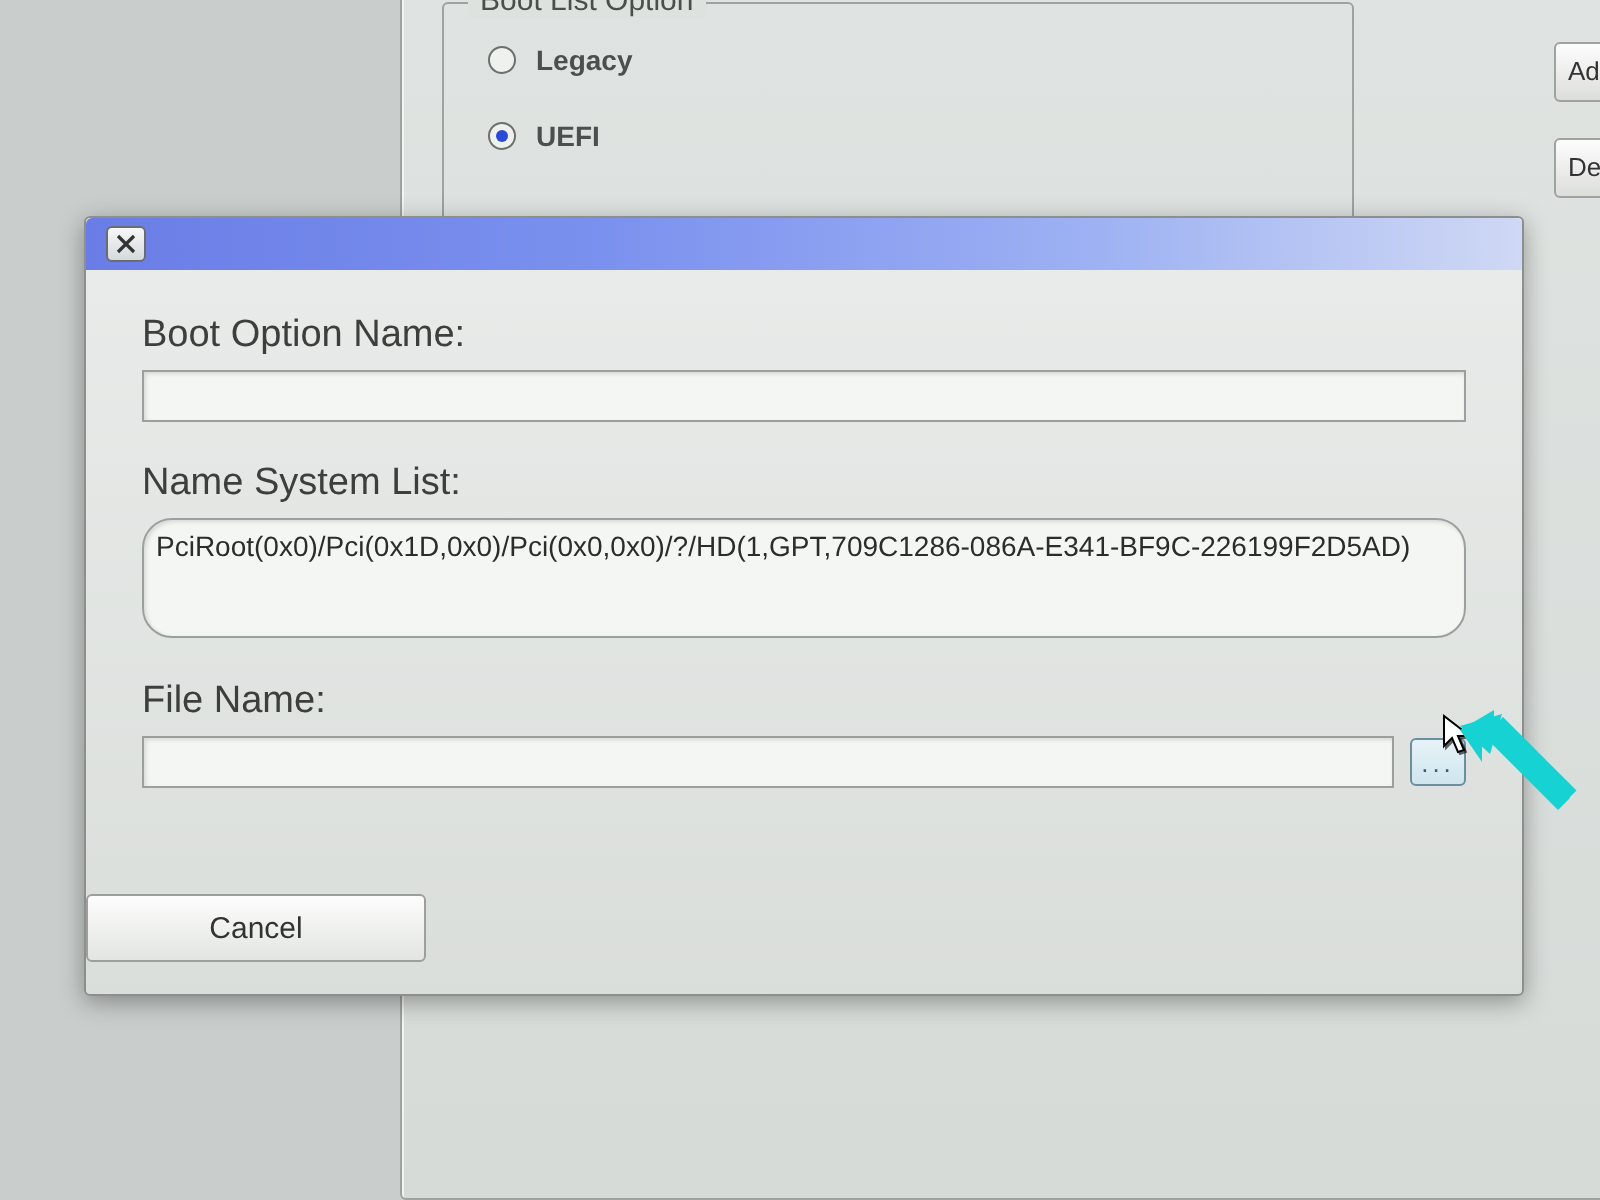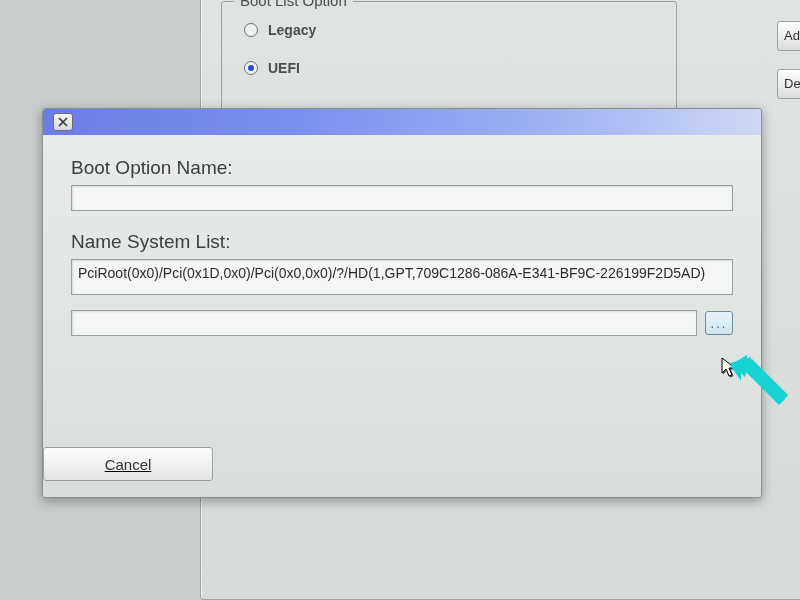--- a/index.html
+++ b/index.html
@@ -136,47 +136,48 @@
     box-shadow: inset 1px 1px 2px rgba(0,0,0,.12);
     font-family: inherit;
     color: #2a2d2a;
   }
   .text-input {
     height: 26px;
     padding: 2px 6px;
     font-size: 14px;
   }
   .text-box {
-    height: 36px;
+    height: 60px;
     padding: 4px 6px;
     font-size: 14px;
     line-height: 18px;
     resize: none;
     overflow: hidden;
+    border-radius: 15px;
   }
   .file-row {
     display: flex; align-items: center; gap: 8px;
   }
   .file-row .text-input { flex: 1; }
   .browse-btn {
     width: 28px; height: 24px;
     background: linear-gradient(#e7f3f8,#cfe5ee);
     border: 1px solid #6c8fa0;
     border-radius: 3px;
     cursor: pointer;
     display: flex; align-items:center; justify-content:center;
     color:#39606f;
     font-size: 13px;
     letter-spacing: 2px;
   }
 
   .button-row {
     position: absolute;
     bottom: 16px; left: 0; right: 0;
-    display: flex; justify-content: flex-start; gap: 60px; text-decoration: underline;
+    display: flex; justify-content: flex-start; gap: 60px;
   }
   .dlg-btn {
     width: 170px; height: 34px;
     background: linear-gradient(#fdfdfd,#e2e5e1);
     border: 1px solid #9aa09b;
     border-radius: 3px;
     font-size: 15px;
     color: #333;
     cursor: pointer;
   }
@@ -247,20 +248,21 @@
 
   <div class="dlg-body">
     <div class="field-label">Boot Option Name:</div>
     <input class="text-input" value="" style="">
 
     <div style="height:14px"></div>
     <div class="field-label">Name System List:</div>
     <textarea class="text-box" readonly="" style="">PciRoot(0x0)/Pci(0x1D,0x0)/Pci(0x0,0x0)/?/HD(1,GPT,709C1286-086A-E341-BF9C-226199F2D5AD)</textarea>
 
     <div style="height:12px"></div>
+    <div class="field-label">File Name:</div>
     <div class="file-row">
       <input class="text-input" value="" style="">
       <div class="browse-btn">
         <span>...</span>
       </div>
     </div>
   </div>
 
   <div class="button-row">
     <button class="dlg-btn">Cancel</button>

